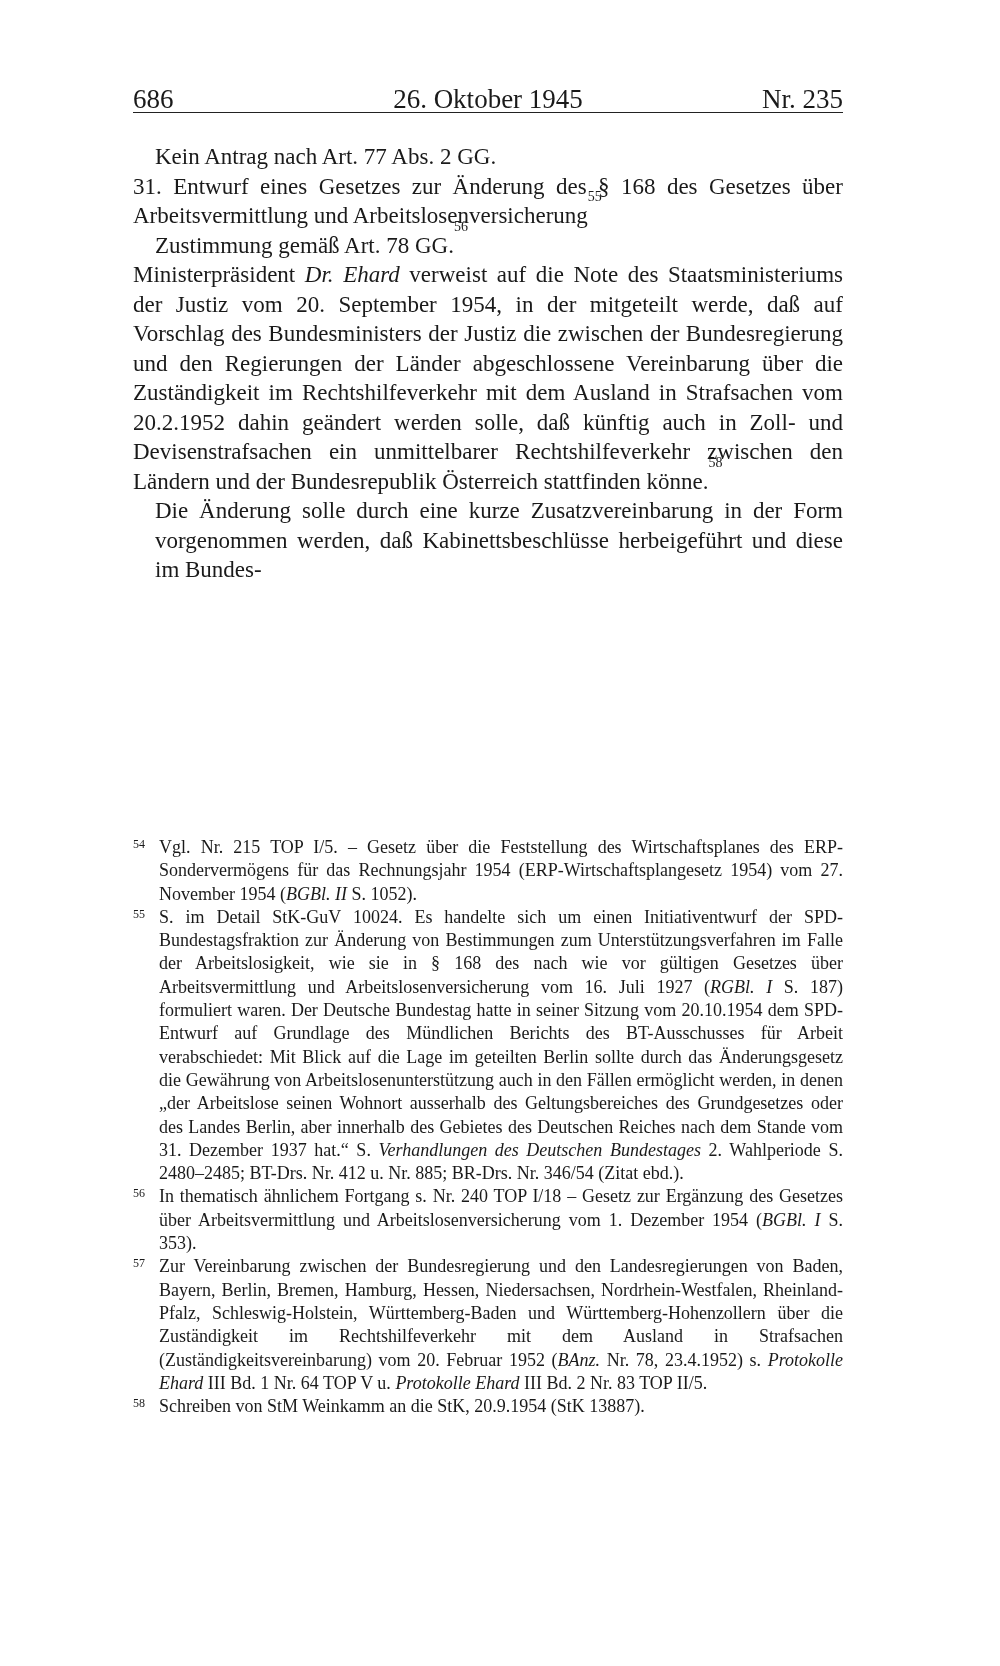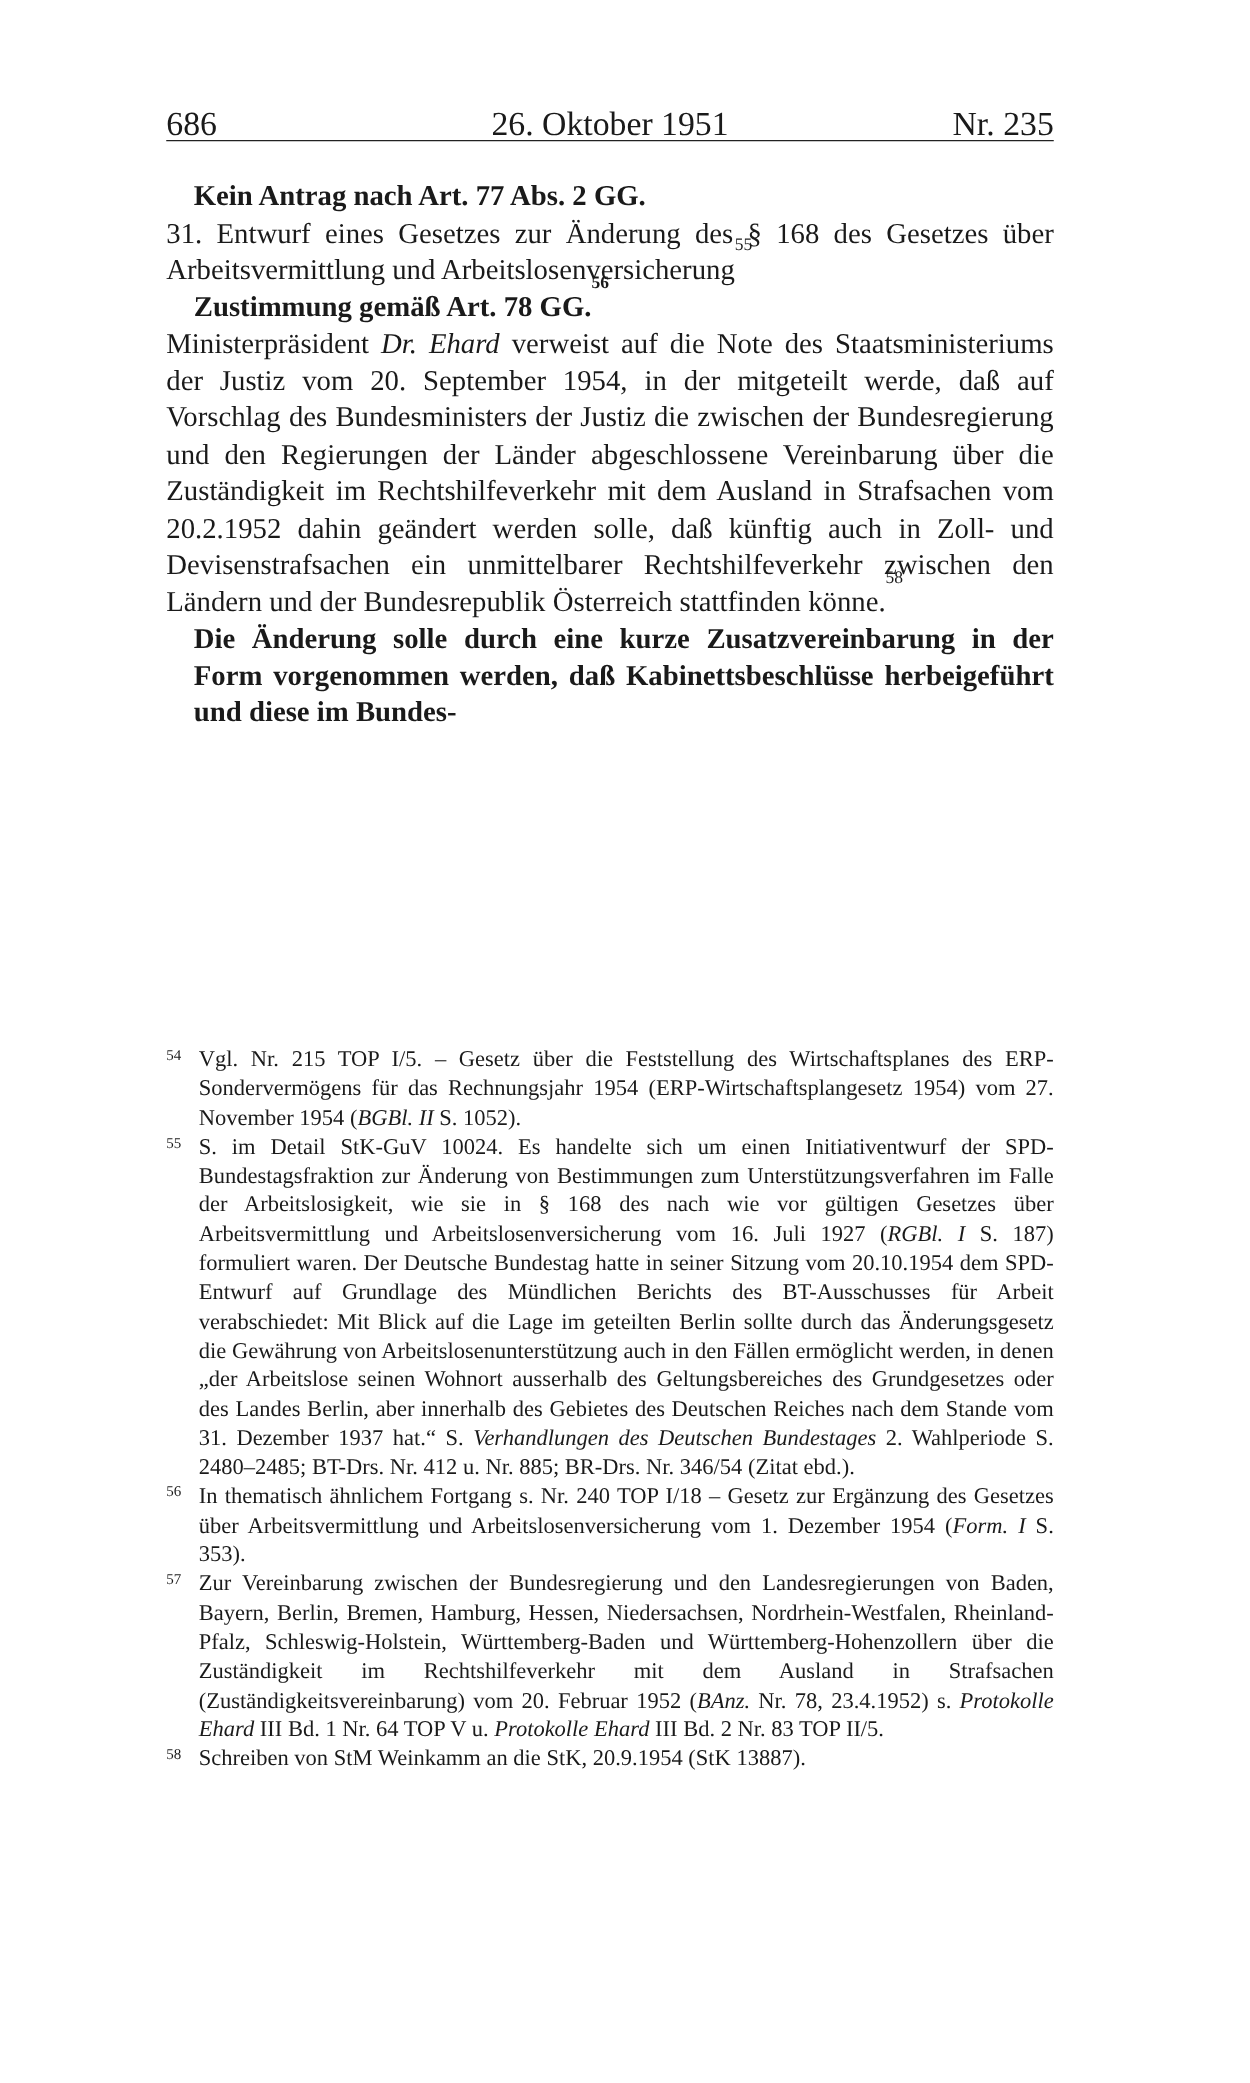--- a/index.html
+++ b/index.html
@@ -5,36 +5,36 @@
   html, body { margin:0; padding:0; background:#ffffff; }
   body { width:1000px; height:1666px; position:relative; font-family:"Liberation Serif","DejaVu Serif",serif; color:#1a1a1a; }
   .page { position:absolute; left:133px; top:0; width:710px; }
   .header { position:absolute; top:80px; left:0; width:710px; height:32px; border-bottom:1.3px solid #222; font-size:27px; }
   .header span { position:absolute; top:4px; }
   .h-left { left:0; }
   .h-center { left:0; right:0; text-align:center; }
   .h-right { right:0; }
   .body { position:absolute; top:142px; left:0; width:710px; font-size:23px; line-height:29.5px; text-align:justify; }
   .body p { margin:0; }
-  .indent { padding-left:22px;font-weight:bold; }
+  .indent { padding-left:22px; }
   sup { font-size:14px; vertical-align:top; position:relative; top:-4px; line-height:0; }
   .section-title { font-style:italic; margin-top:14px !important; }
   .footnotes { position:absolute; top:836px; left:0; width:710px; font-size:18px; line-height:23.3px; }
   .fn { position:relative; padding-left:26px; text-align:justify; margin:0; }
   .fn-num { position:absolute; left:0; top:-3px; font-size:12px; }
   i { font-style:italic; }
 </style>
 </head>
 <body>
 
 <div class="page">
 
   <div class="header">
     <span class="h-left">686</span>
-    <span class="h-center">26. Oktober 1951</span>
+    <span class="h-center">26. Oktober 1945</span>
     <span class="h-right">Nr. 235</span>
   </div>
 
   <div class="body">
     <p class="indent">Kein Antrag nach Art. 77 Abs. 2 GG.</p>
 
     <p>
       <span>31.</span>
       <span>Entwurf eines Gesetzes zur Änderung des § 168 des Gesetzes über Arbeitsvermittlung und Arbeitslosenversicherung</span><sup>55</sup>
     </p>
@@ -47,21 +47,21 @@
   </div>
 
   <div class="footnotes">
     <p class="fn">
       <span class="fn-num">54</span><span>Vgl. Nr. 215 TOP I/5. – Gesetz über die Feststellung des Wirtschaftsplanes des ERP-Sondervermögens für das Rechnungsjahr 1954 (ERP-Wirtschaftsplangesetz 1954) vom 27. November 1954 (</span><i>BGBl. II</i><span> S. 1052).</span>
     </p>
     <p class="fn">
       <span class="fn-num">55</span><span>S. im Detail StK-GuV 10024. Es handelte sich um einen Initiativentwurf der SPD-Bundestagsfraktion zur Änderung von Bestimmungen zum Unterstützungsverfahren im Falle der Arbeitslosigkeit, wie sie in § 168 des nach wie vor gültigen Gesetzes über Arbeitsvermittlung und Arbeitslosenversicherung vom 16. Juli 1927 (</span><i>RGBl. I</i><span> S. 187) formuliert waren. Der Deutsche Bundestag hatte in seiner Sitzung vom 20.10.1954 dem SPD-Entwurf auf Grundlage des Mündlichen Berichts des BT-Ausschusses für Arbeit verabschiedet: Mit Blick auf die Lage im geteilten Berlin sollte durch das Änderungsgesetz die Gewährung von Arbeitslosenunterstützung auch in den Fällen ermöglicht werden, in denen „der Arbeitslose seinen Wohnort ausserhalb des Geltungsbereiches des Grundgesetzes oder des Landes Berlin, aber innerhalb des Gebietes des Deutschen Reiches nach dem Stande vom 31. Dezember 1937 hat.“ S. </span><i>Verhandlungen des Deutschen Bundestages</i><span> 2. Wahlperiode S. 2480–2485; BT-Drs. Nr. 412 u. Nr. 885; BR-Drs. Nr. 346/54 (Zitat ebd.).</span>
     </p>
     <p class="fn">
-      <span class="fn-num">56</span><span>In thematisch ähnlichem Fortgang s. Nr. 240 TOP I/18 – Gesetz zur Ergänzung des Gesetzes über Arbeitsvermittlung und Arbeitslosenversicherung vom 1. Dezember 1954 (</span><i>Form. I</i><span> S. 353).</span>
+      <span class="fn-num">56</span><span>In thematisch ähnlichem Fortgang s. Nr. 240 TOP I/18 – Gesetz zur Ergänzung des Gesetzes über Arbeitsvermittlung und Arbeitslosenversicherung vom 1. Dezember 1954 (</span><i>BGBl. I</i><span> S. 353).</span>
     </p>
     <p class="fn">
       <span class="fn-num">57</span><span>Zur Vereinbarung zwischen der Bundesregierung und den Landesregierungen von Baden, Bayern, Berlin, Bremen, Hamburg, Hessen, Niedersachsen, Nordrhein-Westfalen, Rheinland-Pfalz, Schleswig-Holstein, Württemberg-Baden und Württemberg-Hohenzollern über die Zuständigkeit im Rechtshilfeverkehr mit dem Ausland in Strafsachen (Zuständigkeitsvereinbarung) vom 20. Februar 1952 (</span><i>BAnz.</i><span> Nr. 78, 23.4.1952) s. </span><i>Protokolle Ehard</i><span> III Bd. 1 Nr. 64 TOP V u. </span><i>Protokolle Ehard</i><span> III Bd. 2 Nr. 83 TOP II/5.</span>
     </p>
     <p class="fn">
       <span class="fn-num">58</span><span>Schreiben von StM Weinkamm an die StK, 20.9.1954 (StK 13887).</span>
     </p>
   </div>
 
 </div>

